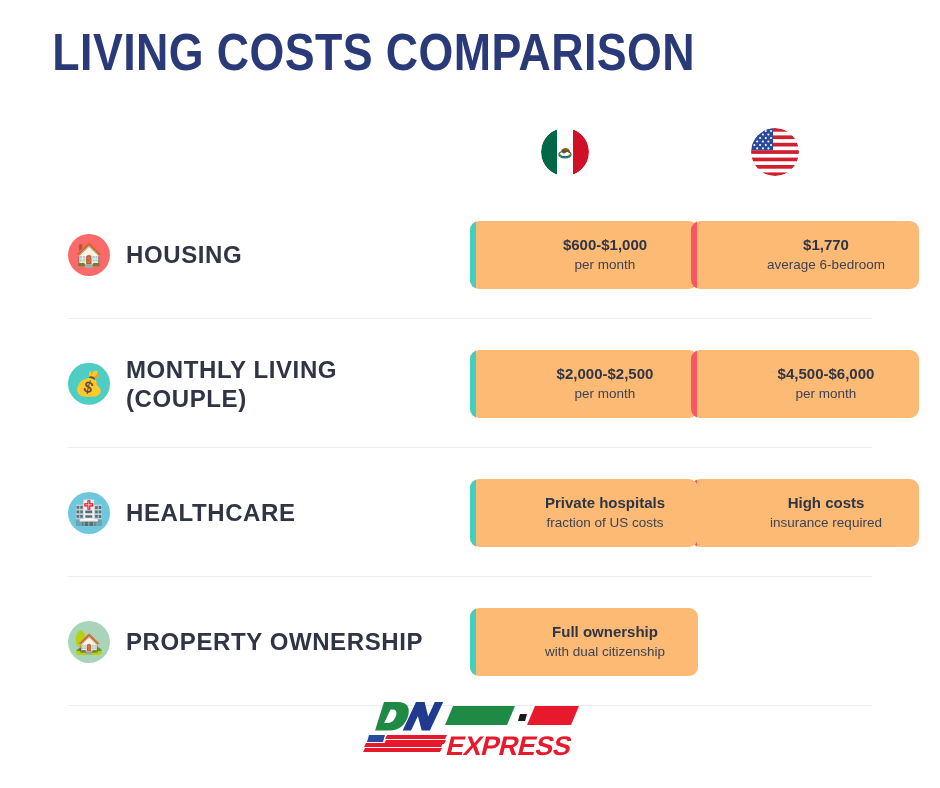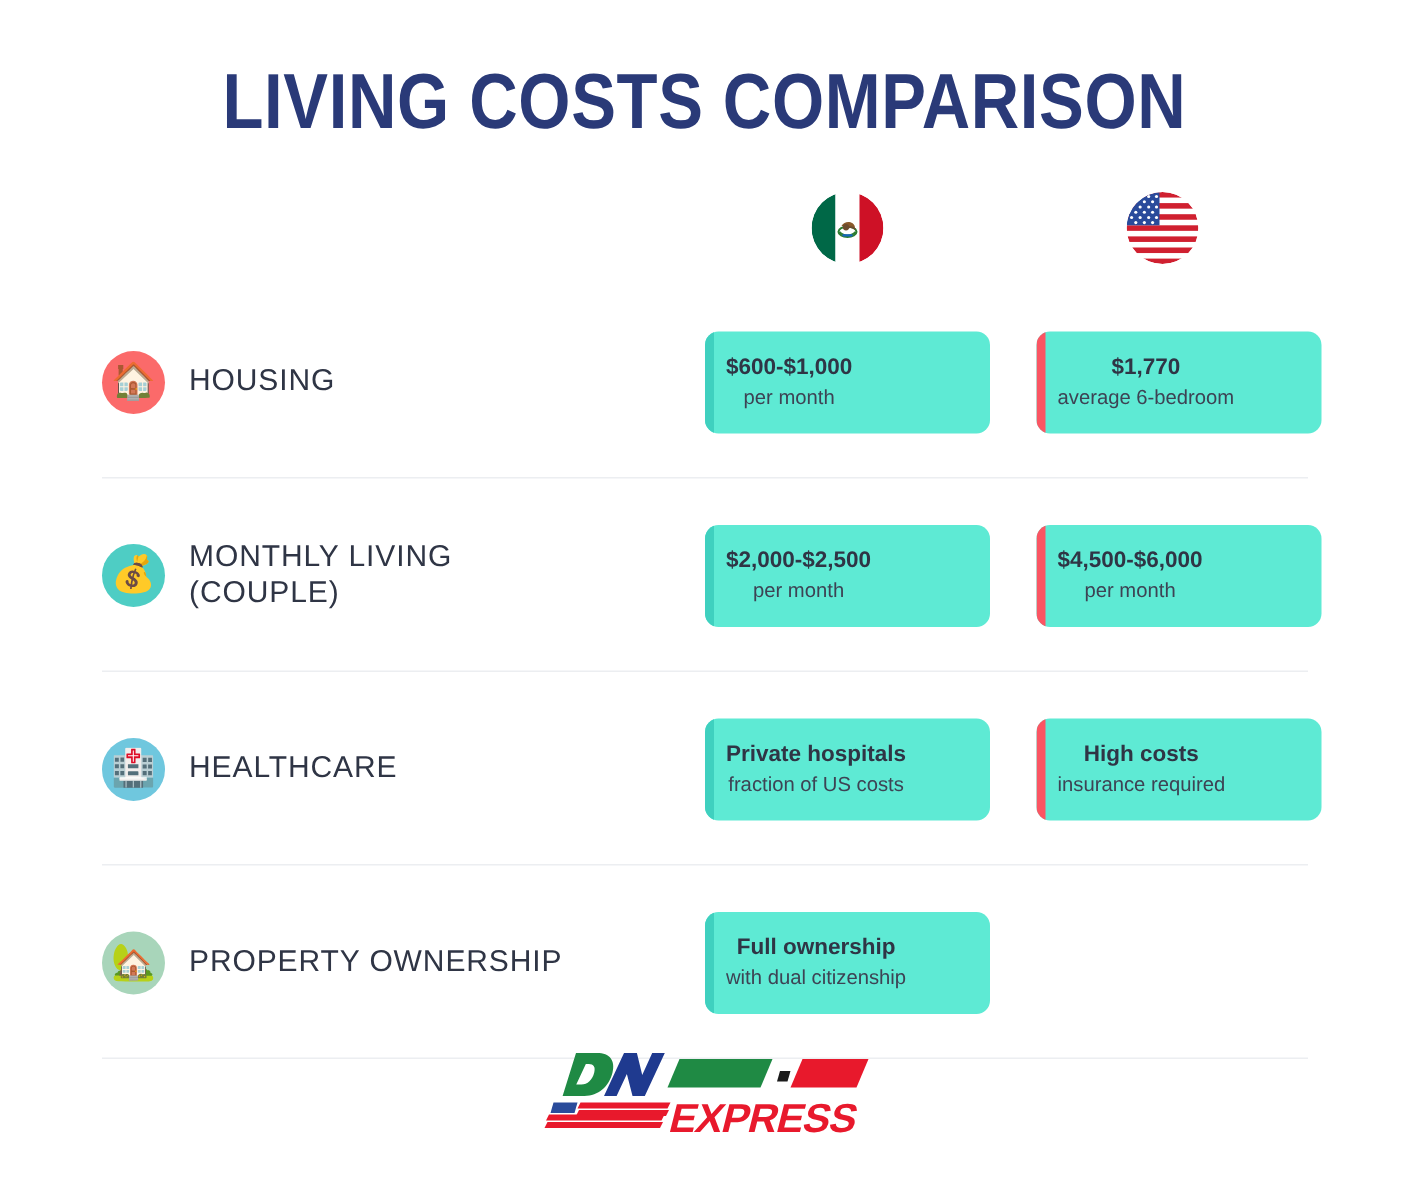--- a/index.html
+++ b/index.html
@@ -11,22 +11,22 @@
     height: 788px;
     background: #ffffff;
     font-family: "Liberation Sans", sans-serif;
     overflow: hidden;
     position: relative;
   }
 
   
   .title-wrap {
     width: 100%;
-    text-align: center;
-    padding-top: 42px;
+    text-align: left;
+    padding-top: 26px;
     box-sizing: border-box;
   }
   .title {
     font-family: "Liberation Sans", sans-serif;
     font-size: 52px;
     font-weight: 700;
     letter-spacing: 0.5px;
     color: #2a3a78;
     line-height: 1;
     transform: scaleX(0.86);
@@ -90,40 +90,42 @@
     height: 42px;
     border-radius: 50%;
     flex: 0 0 42px;
     display: flex;
     align-items: center;
     justify-content: center;
     font-size: 24px;
     line-height: 1;
   }
   .label-text {
-    font-size: 20px;
-    font-weight: 400;
+    font-size: 24px;
+    font-weight: 700;
     letter-spacing: 0.6px;
     color: #2f3545;
     line-height: 1.22;
     white-space: pre-line;
   }
 
   
   .card {
     position: absolute;
     top: 50%;
     transform: translateY(-50%);
     width: 190px;
     height: 68px;
-    background: #5eead4;
+    background: #fdba74;
     border-radius: 9px;
     overflow: hidden;
     display: flex;
     align-items: center;
+    justify-content: center;
+    padding-left: 38px;
   }
   .card-mx { left: 470px; }
   .card-us { left: 680px; margin-left: 11px; }
   .card .accent {
     position: absolute;
     left: 0;
     top: 0;
     bottom: 0;
     width: 6px;
     border-radius: 9px 0 0 9px;

